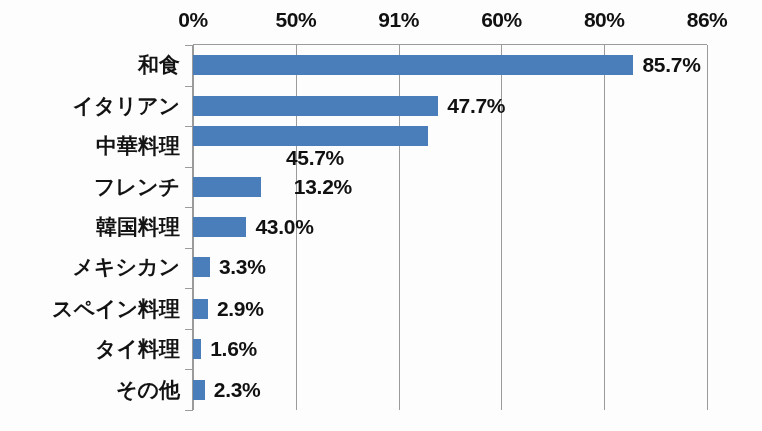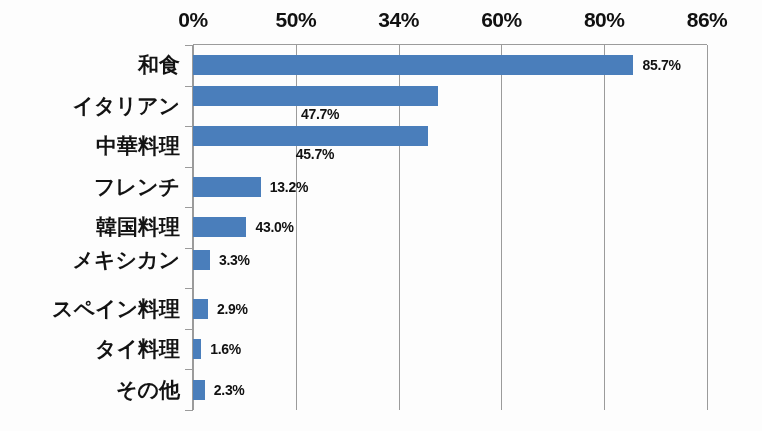--- a/index.html
+++ b/index.html
@@ -104,36 +104,36 @@
   }
 
   .bar {
     height: 20px;
     background: #4a7ebb;
     flex: 0 0 auto;
   }
 
   .bar-value {
     margin-left: 9px;
-    font-size: 14px;
+    font-size: 21px;
     font-weight: bold;
     color: #111111;
     white-space: nowrap;
     letter-spacing: -0.3px;
   }
 </style>
 </head>
 <body>
 
 <div id="chart-root">
 
   <div id="xtick-labels">
       <div class="xlabel" style="left: 193px;">0%</div>
       <div class="xlabel" style="left: 295.8px;">50%</div>
-      <div class="xlabel" style="left: 398.6px;">34%</div>
+      <div class="xlabel" style="left: 398.6px;">91%</div>
       <div class="xlabel" style="left: 501.4px;">60%</div>
       <div class="xlabel" style="left: 604.2px;">80%</div>
       <div class="xlabel" style="left: 707px;">86%</div>
     </div>
 
   <div class="top-rule"></div>
 
   <div id="yticks">
       <div class="tick" style="top: 45px;"></div>
       <div class="tick" style="top: 85.5556px;"></div>
@@ -163,53 +163,53 @@
           </div>
           <div class="bar-track" style="height: 40.5556px;">
             <div class="bar" style="width: 440.498px; background: rgb(74, 126, 187);"></div>
             <div class="bar-value">85.7%</div>
           </div>
         </div>
         <div class="row" style="top: 40.5556px; height: 40.5556px;">
           <div class="cat-label-wrap" style="height: 40.5556px;">
             <span>イタリアン</span>
           </div>
-          <div class="bar-track" style="height: 40.5556px; flex-direction: column;">
+          <div class="bar-track" style="height: 40.5556px;">
             <div class="bar" style="width: 245.178px; background: rgb(74, 126, 187);"></div>
             <div class="bar-value">47.7%</div>
           </div>
         </div>
         <div class="row" style="top: 81.1111px; height: 40.5556px;">
           <div class="cat-label-wrap" style="height: 40.5556px;">
             <span>中華料理</span>
           </div>
           <div class="bar-track" style="height: 40.5556px; flex-direction: column;">
             <div class="bar" style="width: 234.898px; background: rgb(74, 126, 187);"></div>
             <div class="bar-value">45.7%</div>
           </div>
         </div>
         <div class="row" style="top: 121.667px; height: 40.5556px;">
           <div class="cat-label-wrap" style="height: 40.5556px;">
             <span>フレンチ</span>
           </div>
-          <div class="bar-track" style="height: 40.5556px;">
+          <div class="bar-track" style="height: 40.5556px; gap: 24px;">
             <div class="bar" style="width: 67.848px; background: rgb(74, 126, 187);"></div>
             <div class="bar-value">13.2%</div>
           </div>
         </div>
         <div class="row" style="top: 162.222px; height: 40.5556px;">
           <div class="cat-label-wrap" style="height: 40.5556px;">
             <span>韓国料理</span>
           </div>
           <div class="bar-track" style="height: 40.5556px;">
             <div class="bar" style="width: 53.456px; background: rgb(74, 126, 187);"></div>
             <div class="bar-value">43.0%</div>
           </div>
         </div>
-        <div class="row" style="top: 195px; height: 40.5556px;">
+        <div class="row" style="top: 202px; height: 40.5556px;">
           <div class="cat-label-wrap" style="height: 40.5556px;">
             <span>メキシカン</span>
           </div>
           <div class="bar-track" style="height: 40.5556px;">
             <div class="bar" style="width: 16.962px; background: rgb(74, 126, 187);"></div>
             <div class="bar-value">3.3%</div>
           </div>
         </div>
         <div class="row" style="top: 243.333px; height: 40.5556px;">
           <div class="cat-label-wrap" style="height: 40.5556px;">

